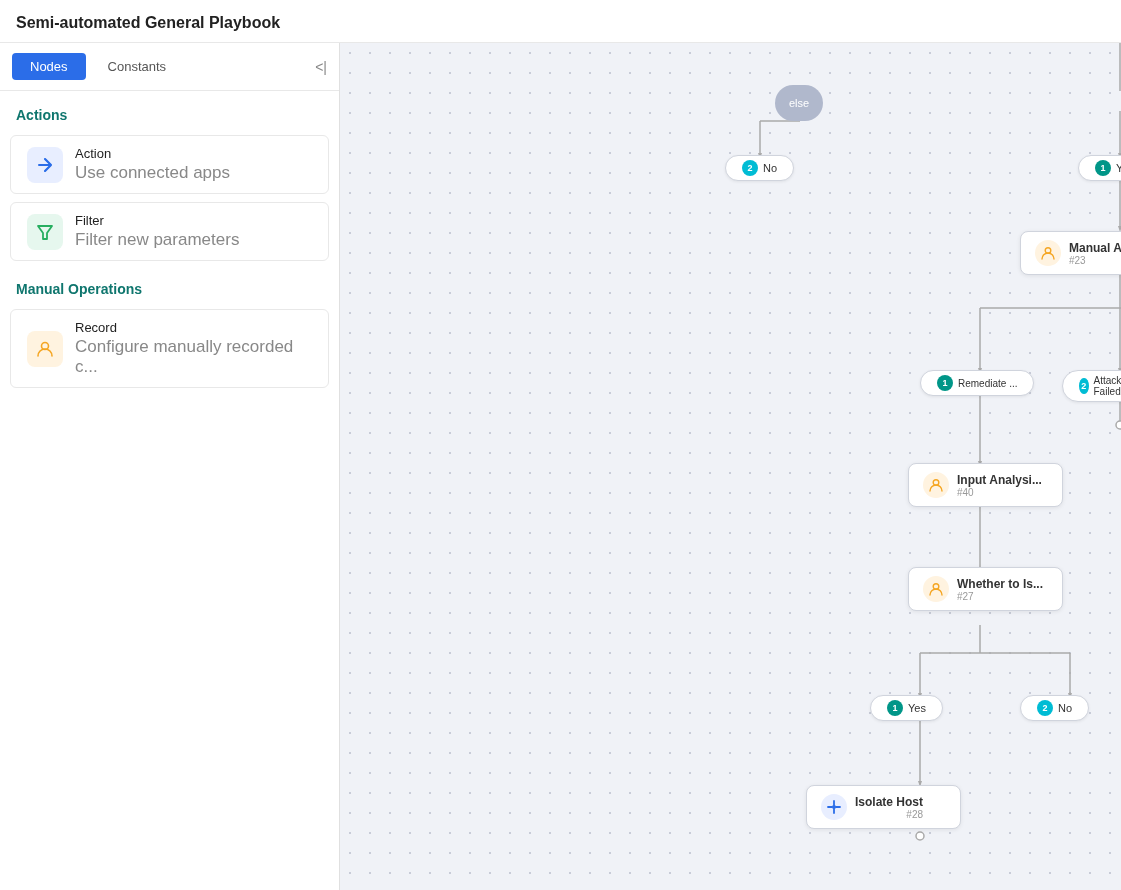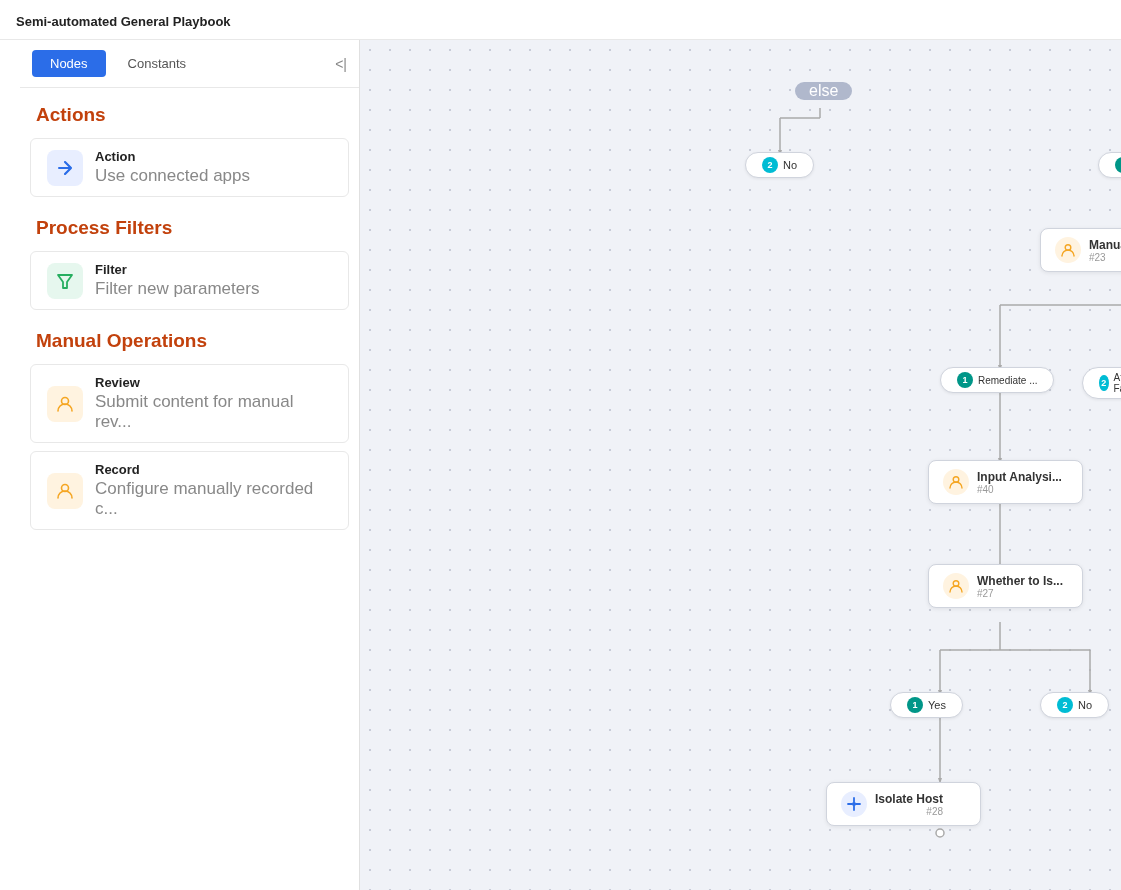--- a/index.html
+++ b/index.html
@@ -8,33 +8,32 @@
     .page-wrapper {
       width: 1121px;
       height: 890px;
       background: #fff;
       overflow: hidden;
       display: flex;
       flex-direction: column;
     }
 
     .page-title {
-      font-size: 13px;
+      font-size: 16px;
       font-weight: 600;
       padding: 14px 16px 10px;
       color: #222;
       border-bottom: 1px solid #e8e8e8;
       background: #fff;
     }
 
     .main-layout {
       display: flex;
       flex: 1;
       overflow: hidden;
-      margin-left: 20px;
     }
 
     
     .sidebar {
       width: 340px;
       min-width: 340px;
       background: #fff;
       border-right: 1px solid #e0e0e0;
       overflow-y: auto;
       display: flex;
@@ -68,23 +67,23 @@
     }
 
     .tab-collapse {
       margin-left: auto;
       color: #888;
       font-size: 14px;
       cursor: pointer;
     }
 
     .sidebar-section-title {
-      font-size: 19px;
+      font-size: 14px;
       font-weight: 700;
-      color: #c2410c;
+      color: #0f766e;
       padding: 16px 16px 8px;
     }
 
     .sidebar-item {
       display: flex;
       align-items: center;
       gap: 12px;
       padding: 10px 16px;
       margin: 4px 10px;
       border-radius: 6px;
@@ -105,21 +104,21 @@
     }
 
     .icon-blue { background: #e8eeff; color: #2b6de8; }
     .icon-navy { background: #3a3a8c; color: #fff; }
     .icon-green { background: #e6f7ee; color: #27ae60; }
     .icon-green2 { background: #e6f7ee; color: #27ae60; }
     .icon-orange { background: #fff3e0; color: #f5a623; }
 
     .sidebar-item-text .item-title {
       font-size: 13px;
-      font-weight: 700;
+      font-weight: 400;
       color: #222;
     }
 
     .sidebar-item-text .item-desc {
       font-size: 17px;
       color: #888;
       margin-top: 2px;
     }
 
     
@@ -199,22 +198,22 @@
     }
 
     .badge-cyan { background: #00bcd4; }
     .badge-teal { background: #009688; }
 
     
     .start-node {
       position: absolute;
       background: #b0b8cc;
       border-radius: 20px;
-      padding: 0 14px;
-      font-size: 16px;
+      padding: 12px 14px;
+      font-size: 11px;
       color: #fff;
       font-weight: 500;
     }
   </style>
 </head>
 <body>
 
 <div class="page-wrapper">
 
   <div class="page-title">Semi-automated General Playbook</div>
@@ -238,58 +237,45 @@
             <path d="M16 10l-6-6M16 10l-6 6" stroke="#2b6de8" stroke-width="2" stroke-linecap="round" stroke-linejoin="round" opacity="0.4"></path>
           </svg>
         </div>
         <div class="sidebar-item-text">
           <div class="item-title">Action</div>
           <div class="item-desc">Use connected apps</div>
         </div>
       </div>
 
 
-      <div class="sidebar-section-title">Process Filters</div>
 
       <div class="sidebar-item">
         <div class="sidebar-icon icon-green">
           <svg width="20" height="20" viewBox="0 0 20 20" fill="none">
             <polygon points="3,4 17,4 12,11 12,17 8,17 8,11" fill="none" stroke="#27ae60" stroke-width="1.8" stroke-linejoin="round"></polygon>
           </svg>
         </div>
         <div class="sidebar-item-text">
           <div class="item-title">Filter</div>
           <div class="item-desc">Filter new parameters</div>
         </div>
       </div>
 
 
       <div class="sidebar-section-title">Manual Operations</div>
+
 
       <div class="sidebar-item">
         <div class="sidebar-icon icon-orange">
           <svg width="20" height="20" viewBox="0 0 20 20" fill="none">
             <circle cx="10" cy="7" r="3.5" fill="none" stroke="#f5a623" stroke-width="1.6"></circle>
             <path d="M3 17c0-3.866 3.134-7 7-7s7 3.134 7 7" fill="none" stroke="#f5a623" stroke-width="1.6" stroke-linecap="round"></path>
           </svg>
         </div>
         <div class="sidebar-item-text">
-          <div class="item-title">Review</div>
-          <div class="item-desc">Submit content for manual rev...</div>
-        </div>
-      </div>
-
-      <div class="sidebar-item">
-        <div class="sidebar-icon icon-orange">
-          <svg width="20" height="20" viewBox="0 0 20 20" fill="none">
-            <circle cx="10" cy="7" r="3.5" fill="none" stroke="#f5a623" stroke-width="1.6"></circle>
-            <path d="M3 17c0-3.866 3.134-7 7-7s7 3.134 7 7" fill="none" stroke="#f5a623" stroke-width="1.6" stroke-linecap="round"></path>
-          </svg>
-        </div>
-        <div class="sidebar-item-text">
           <div class="item-title">Record</div>
           <div class="item-desc">Configure manually recorded c...</div>
         </div>
       </div>
     </div>
 
     <div class="canvas-area">
 
       <svg class="canvas-svg" xmlns="http://www.w3.org/2000/svg">
 

